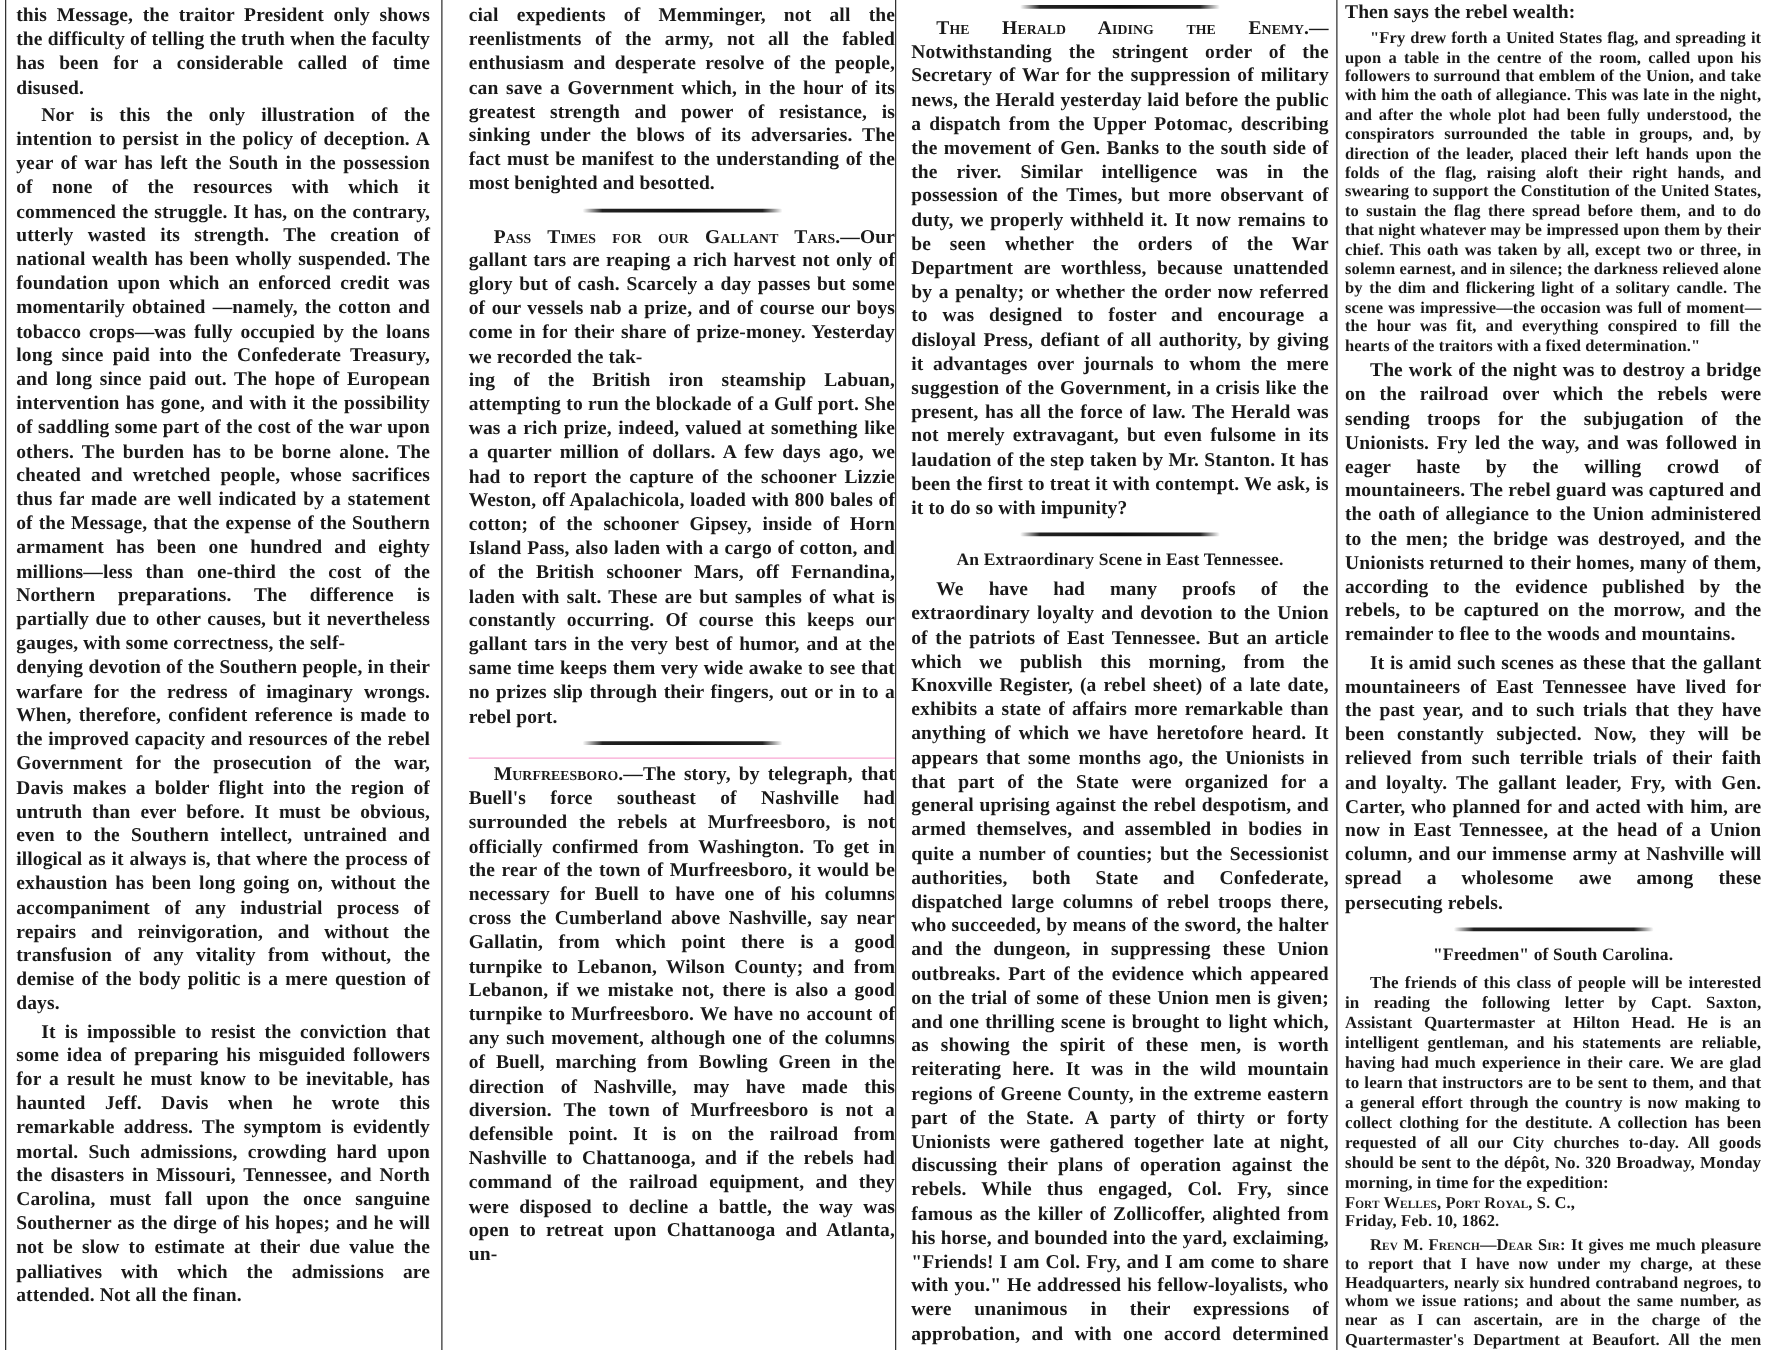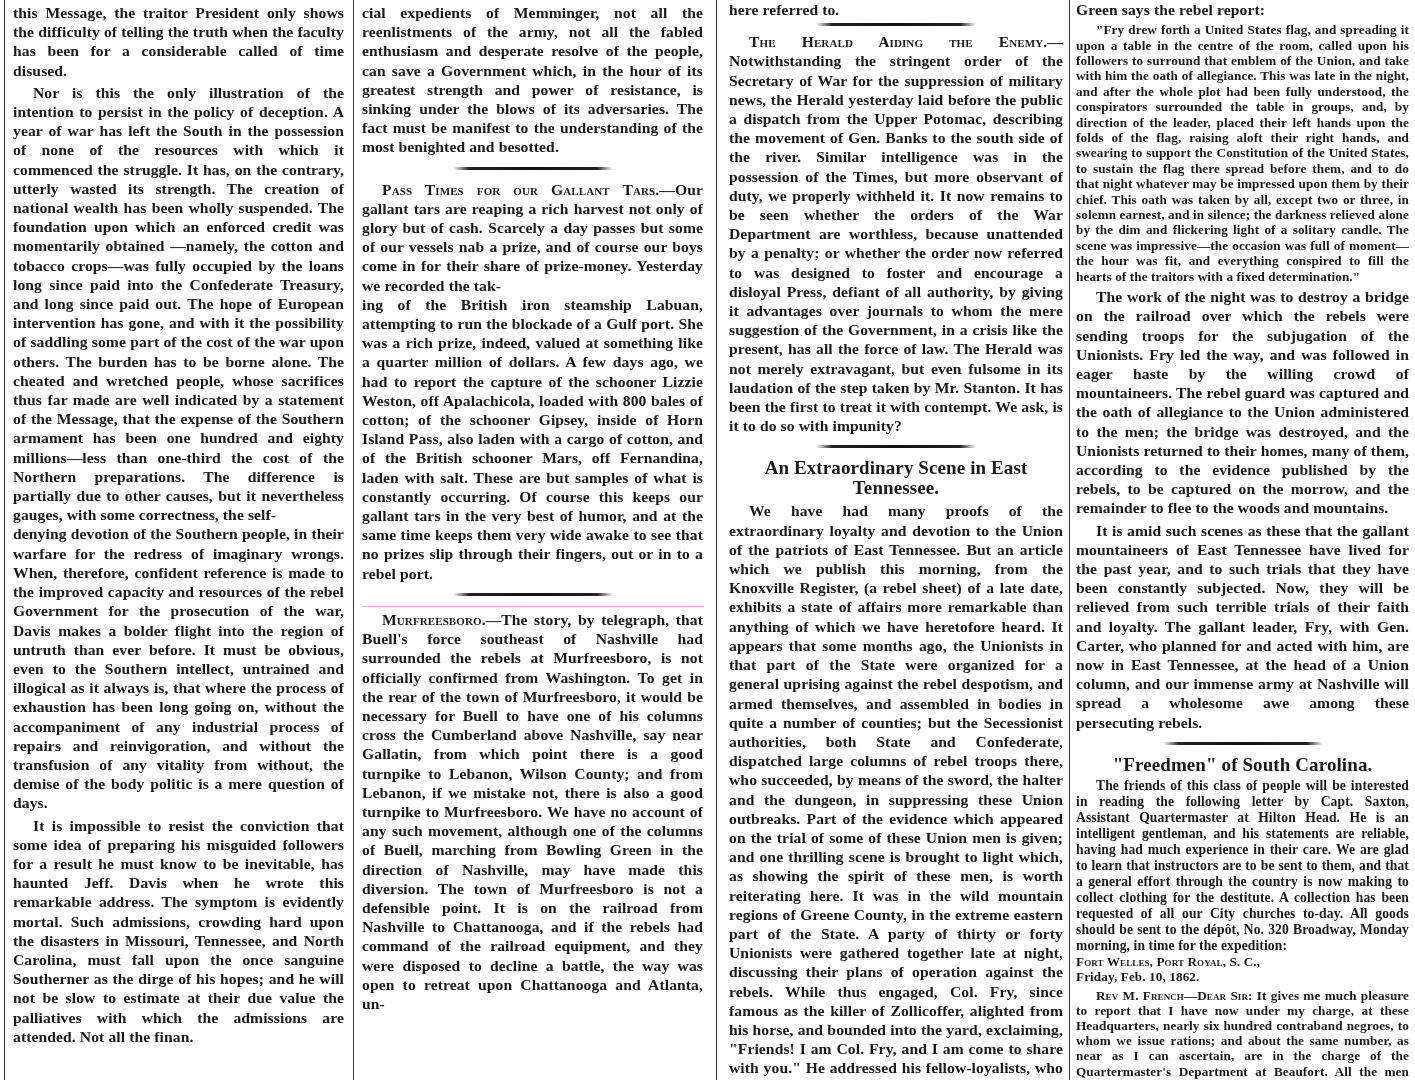--- a/index.html
+++ b/index.html
@@ -12,31 +12,31 @@
     position: absolute; top: 0; bottom: 0;
     box-sizing: border-box;
     font-size: 15.6px; line-height: 19.2px;
     text-align: justify;
     font-weight: bold;
     letter-spacing: 0.1px;
   }
   .col p { margin: 0; text-indent: 0; }
   .col p.ind { text-indent: 20px; margin-top: 3px; }
   .c1 { left: 5px; width: 345px; padding: 3px 6px 0 8px; }
-  .c2 { left: 357px; width: 352px; padding: 3px 6px 0 5px; }
+  .c2 { left: 370px; width: 352px; padding: 3px 6px 0 5px; }
   .c3 { left: 721px; width: 348px; padding: 0 6px 0 8px; }
   .c4 { left: 1072px; width: 343px; padding: 0 6px 0 4px; }
   .vline { position: absolute; top: 0; bottom: 0; width: 1px; background: #333; }
   .rule {
     height: 3px; margin: 10px auto 10px; width: 160px;
     background: linear-gradient(90deg, #fff 0%, #222 10%, #111 50%, #222 90%, #fff 100%);
     border-radius: 2px;
   }
   .sc { font-variant: small-caps; }
-  .head { text-align: center; font-size: 19px; font-weight: bold; margin: 4px 0 2px; line-height: 20px; }
+  .head { text-align: center; font-size: 14px; font-weight: bold; margin: 4px 0 2px; line-height: 20px; }
   .quote { font-size: 13.2px; line-height: 15.4px; }
   .sig { text-align: left; padding-right: 20px; }
   .panel { border-top: 1px solid #f9a8d4; }
 </style>
 </head>
 <body>
 
 <div class="vline" style="left:4px;"></div>
 <div class="vline" style="left:353px;"></div>
 <div class="vline" style="left:716px;"></div>
@@ -56,34 +56,33 @@
     <p class="ind"><span class="sc">Pass Times for our Gallant Tars.</span><span>—Our gallant tars are reaping a rich harvest not only of glory but of cash. Scarcely a day passes but some of our vessels nab a prize, and of course our boys come in for their share of prize-money. Yesterday we recorded the tak-</span></p>
     <p>ing of the British iron steamship Labuan, attempting to run the blockade of a Gulf port. She was a rich prize, indeed, valued at something like a quarter million of dollars. A few days ago, we had to report the capture of the schooner Lizzie Weston, off Apalachicola, loaded with 800 bales of cotton; of the schooner Gipsey, inside of Horn Island Pass, also laden with a cargo of cotton, and of the British schooner Mars, off Fernandina, laden with salt. These are but samples of what is constantly occurring. Of course this keeps our gallant tars in the very best of humor, and at the same time keeps them very wide awake to see that no prizes slip through their fingers, out or in to a rebel port.</p>
   </div>
   <div class="rule"></div>
   <div class="panel">
     <p class="ind"><span class="sc">Murfreesboro.</span><span>—The story, by telegraph, that Buell's force southeast of Nashville had surrounded the rebels at Murfreesboro, is not officially confirmed from Washington. To get in the rear of the town of Murfreesboro, it would be necessary for Buell to have one of his columns cross the Cumberland above Nashville, say near Gallatin, from which point there is a good turnpike to Lebanon, Wilson County; and from Lebanon, if we mistake not, there is also a good turnpike to Murfreesboro. We have no account of any such movement, although one of the columns of Buell, marching from Bowling Green in the direction of Nashville, may have made this diversion. The town of Murfreesboro is not a defensible point. It is on the railroad from Nashville to Chattanooga, and if the rebels had command of the railroad equipment, and they were disposed to decline a battle, the way was open to retreat upon Chattanooga and Atlanta, un-</span></p>
   </div>
 </div>
 
 <div class="col c3">
-  <p>here referred to.</p>
   <div class="rule" style="margin:4px auto 6px;"></div>
   <div>
     <p class="ind"><span class="sc">The Herald Aiding the Enemy.</span><span>—Notwithstanding the stringent order of the Secretary of War for the suppression of military news, the Herald yesterday laid before the public a dispatch from the Upper Potomac, describing the movement of Gen. Banks to the south side of the river. Similar intelligence was in the possession of the Times, but more observant of duty, we properly withheld it. It now remains to be seen whether the orders of the War Department are worthless, because unattended by a penalty; or whether the order now referred to was designed to foster and encourage a disloyal Press, defiant of all authority, by giving it advantages over journals to whom the mere suggestion of the Government, in a crisis like the present, has all the force of law. The Herald was not merely extravagant, but even fulsome in its laudation of the step taken by Mr. Stanton. It has been the first to treat it with contempt. We ask, is it to do so with impunity?</span></p>
   </div>
   <div class="rule"></div>
   <div>
     <div class="head">An Extraordinary Scene in East Tennessee.</div>
     <p class="ind">We have had many proofs of the extraordinary loyalty and devotion to the Union of the patriots of East Tennessee. But an article which we publish this morning, from the Knoxville Register, (a rebel sheet) of a late date, exhibits a state of affairs more remarkable than anything of which we have heretofore heard. It appears that some months ago, the Unionists in that part of the State were organized for a general uprising against the rebel despotism, and armed themselves, and assembled in bodies in quite a number of counties; but the Secessionist authorities, both State and Confederate, dispatched large columns of rebel troops there, who succeeded, by means of the sword, the halter and the dungeon, in suppressing these Union outbreaks. Part of the evidence which appeared on the trial of some of these Union men is given; and one thrilling scene is brought to light which, as showing the spirit of these men, is worth reiterating here. It was in the wild mountain regions of Greene County, in the extreme eastern part of the State. A party of thirty or forty Unionists were gathered together late at night, discussing their plans of operation against the rebels. While thus engaged, Col. Fry, since famous as the killer of Zollicoffer, alighted from his horse, and bounded into the yard, exclaiming, "Friends! I am Col. Fry, and I am come to share with you." He addressed his fellow-loyalists, who were unanimous in their expressions of approbation, and with one accord determined that he should be their leader, and that they would follow him, if necessary, to death.</p>
   </div>
 </div>
 
 <div class="col c4">
-  <p>Green says the rebel report:</p>
+  <p>Then says the rebel wealth:</p>
   <p class="ind quote">"Fry drew forth a United States flag, and spreading it upon a table in the centre of the room, called upon his followers to surround that emblem of the Union, and take with him the oath of allegiance. This was late in the night, and after the whole plot had been fully understood, the conspirators surrounded the table in groups, and, by direction of the leader, placed their left hands upon the folds of the flag, raising aloft their right hands, and swearing to support the Constitution of the United States, to sustain the flag there spread before them, and to do that night whatever may be impressed upon them by their chief. This oath was taken by all, except two or three, in solemn earnest, and in silence; the darkness relieved alone by the dim and flickering light of a solitary candle. The scene was impressive—the occasion was full of moment—the hour was fit, and everything conspired to fill the hearts of the traitors with a fixed determination."</p>
   <p class="ind">The work of the night was to destroy a bridge on the railroad over which the rebels were sending troops for the subjugation of the Unionists. Fry led the way, and was followed in eager haste by the willing crowd of mountaineers. The rebel guard was captured and the oath of allegiance to the Union administered to the men; the bridge was destroyed, and the Unionists returned to their homes, many of them, according to the evidence published by the rebels, to be captured on the morrow, and the remainder to flee to the woods and mountains.</p>
   <p class="ind">It is amid such scenes as these that the gallant mountaineers of East Tennessee have lived for the past year, and to such trials that they have been constantly subjected. Now, they will be relieved from such terrible trials of their faith and loyalty. The gallant leader, Fry, with Gen. Carter, who planned for and acted with him, are now in East Tennessee, at the head of a Union column, and our immense army at Nashville will spread a wholesome awe among these persecuting rebels.</p>
   <div class="rule"></div>
   <div>
     <div class="head">"Freedmen" of South Carolina.</div>
     <p class="ind quote" style="font-size:13.6px;line-height:16px;">The friends of this class of people will be interested in reading the following letter by Capt. Saxton, Assistant Quartermaster at Hilton Head. He is an intelligent gentleman, and his statements are reliable, having had much experience in their care. We are glad to learn that instructors are to be sent to them, and that a general effort through the country is now making to collect clothing for the destitute. A collection has been requested of all our City churches to-day. All goods should be sent to the dépôt, No. 320 Broadway, Monday morning, in time for the expedition:</p>
     <p class="sig quote sc">Fort Welles, Port Royal, S. C.,</p>
     <p class="sig quote">Friday, Feb. 10, 1862.</p>
     <p class="ind quote" style="font-size:13.2px;line-height:15.2px;"><span class="sc">Rev M. French—Dear Sir:</span> <span>It gives me much pleasure to report that I have now under my charge, at these Headquarters, nearly six hundred contraband negroes, to whom we issue rations; and about the same number, as near as I can ascertain, are in the charge of the Quartermaster's Department at Beaufort. All the men capable of work are in the Government employ as boatmen, carpenters, and other laborers, at rates of pay varying from five to eight dollars per month, in addition to their rations. The women make themselves very useful as laundresses. In almost every instance these people have come to claim our protection from their masters in an extremely destitute condition, and we need, to make them comfortable and more respectable, shoes and other clothing. Gen. Meigs has sent clothing for the men, but as yet no provision has been made for the</span></p>

